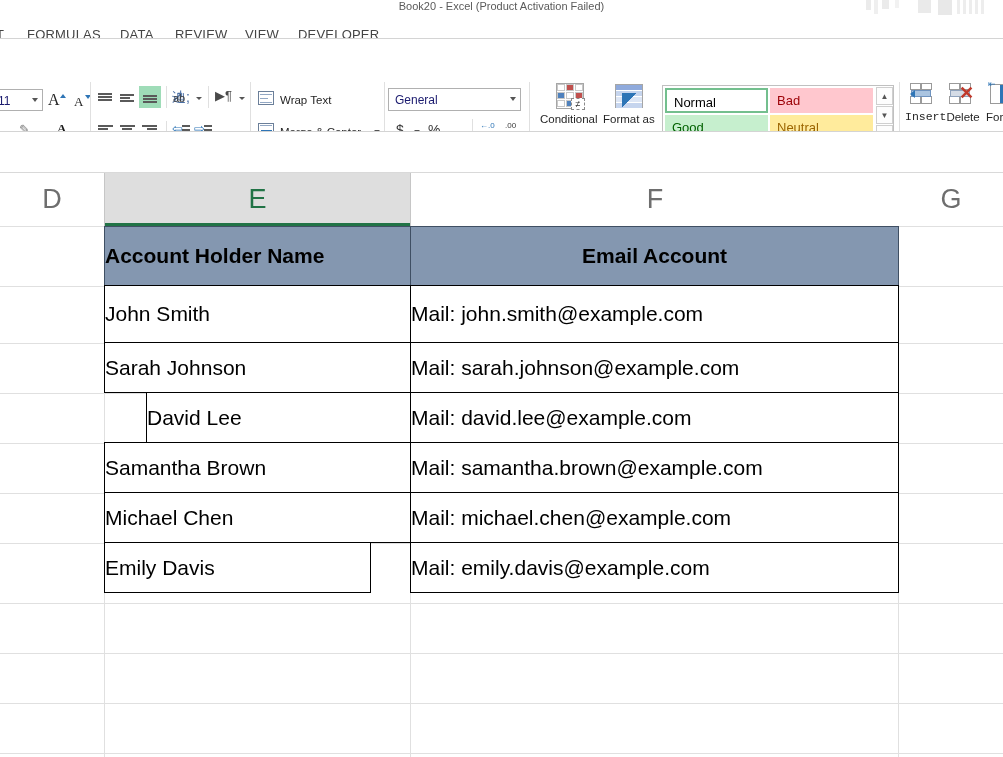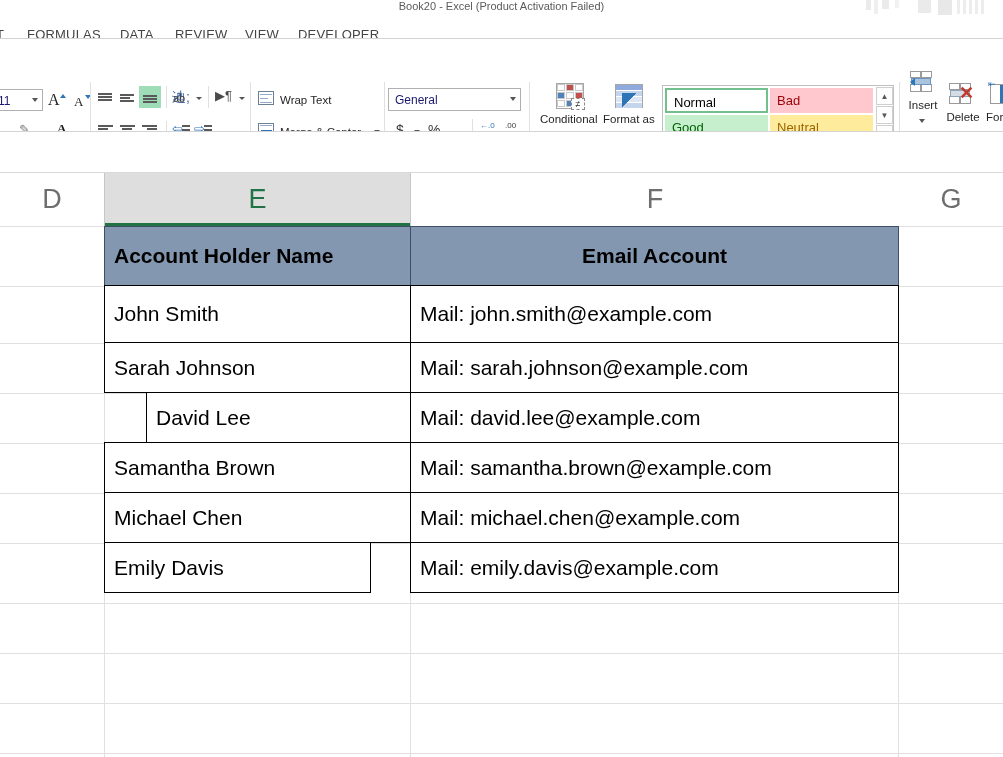--- a/index.html
+++ b/index.html
@@ -207,21 +207,21 @@
     border:1px solid #000000;
     background:#ffffff;
     font-size:21px; color:#000000;
     display:flex; align-items:center;
     overflow:hidden; white-space:nowrap;
   }
   .tcell.hdr {
     background:#8497b0; font-weight:bold; font-size:21px;
     border:1px solid #3f4f63;
   }
-  .tcell.pad-l { padding-left:9px; }
+  .tcell.pad-l { padding-left:0; }
   .tcell.center { justify-content:center; }
 </style>
 </head>
 <body>
 
 <div id="app">
 
   <div class="titlebar">
     <div class="title-text">Book20 - Excel (Product Activation Failed)</div>
   </div>
@@ -447,21 +447,21 @@
 
       <div class="gal-scroll" style="left:213px; top:1px;">▲</div>
       <div class="gal-scroll" style="left:213px; top:20px;">▼</div>
       <div class="gal-scroll" style="left:213px; top:39px; height:17px;">▾</div>
     </div>
 
     <div class="grp-label" style="left:660px; top:114px; width:100px;">Styles</div>
 
     <div class="grp-sep" style="left:899px;"></div>
 
-    <div class="rbtn" style="left:905px; top:32px; width:36px; height:62px;">
+    <div class="rbtn" style="left:905px; top:44px; width:36px; height:62px;font-family:Liberation Mono, monospace;">
       <div class="cellico" style="left:5px; top:0;">
         <div class="g" style="left:0;top:0;width:11px;height:7px;"></div>
         <div class="g" style="left:11px;top:0;width:11px;height:7px;"></div>
         <div class="g" style="left:0;top:13px;width:11px;height:8px;"></div>
         <div class="g" style="left:11px;top:13px;width:11px;height:8px;"></div>
         <div style="position:absolute;left:1px;top:7px;width:20px;height:7px;background:#aac4e0;border:1px solid #6f93bf;"></div>
         <div style="position:absolute;left:0;top:7px;width:0;height:0;border-top:4px solid transparent;border-bottom:4px solid transparent;border-right:5px solid #2e75b6;"></div>
       </div>
       <div class="cellbtn-label" style="left:0; top:27px; width:36px;">Insert</div>
       <div class="cellbtn-caret" style="left:14px; top:48px;"></div>

